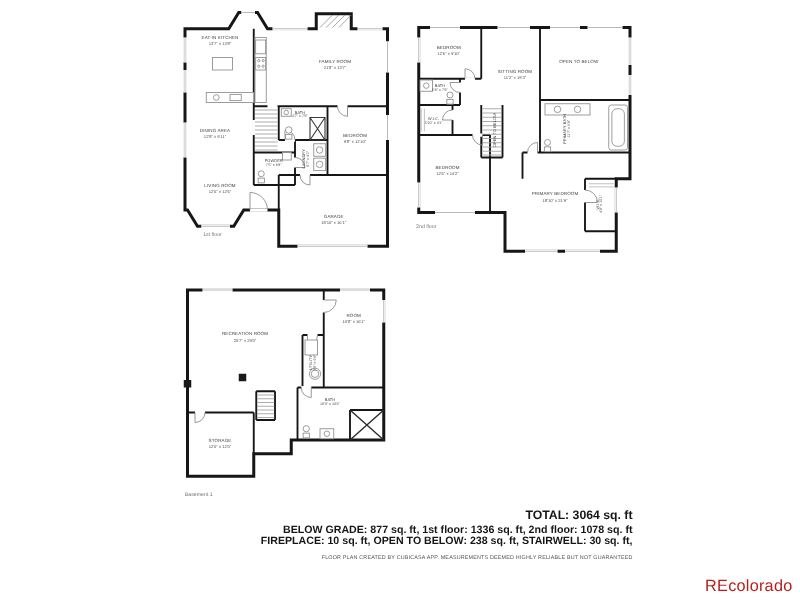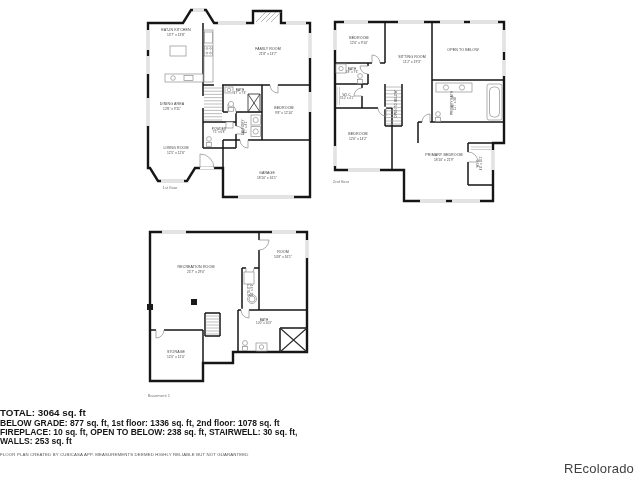--- a/index.html
+++ b/index.html
@@ -6,25 +6,25 @@
   html,body{width:640px;height:480px}
   body{position:relative;background:#fff;overflow:hidden;font-family:"Liberation Sans",sans-serif}
   svg.plan{position:absolute;left:0;top:0}
   .rlabel{position:absolute;transform:translate(-50%,-50%);text-align:center;color:#3d3d3d;line-height:1.35;white-space:nowrap}
   .rlabel .rname{font-size:3.6px;font-weight:500;letter-spacing:.1px}
   .rlabel .rdims{font-size:3.3px;color:#4a4a4a}
   .rlabel.small .rname{font-size:3.1px}
   .rlabel.small .rdims{font-size:2.9px}
   .rlabel.vert{transform:translate(-50%,-50%) rotate(-90deg)}
   .flabel{position:absolute;transform:translate(-50%,-50%);font-size:4.2px;color:#787878;white-space:nowrap}
-  .summary{position:absolute;left:0;top:407px;width:506px;text-align:left;color:#161616}
+  .summary{position:absolute;left:0;top:407px;width:506px;text-align:right;color:#161616}
   .summary .total{font-size:9.8px;font-weight:700;margin-bottom:1px}
   .summary .sline{font-size:8.5px;font-weight:700;line-height:9px}
   .summary .disclaimer{font-size:4.3px;font-weight:400;color:#545454;margin-top:6px;letter-spacing:.15px}
-  .watermark{position:absolute;right:6px;top:461px;font-size:13px;color:#404040;letter-spacing:.2px}
+  .watermark{position:absolute;right:6px;top:461px;font-size:13px;color:#b91c1c;letter-spacing:.2px}
 </style>
 </head>
 <body>
 
 <svg class="plan" width="640" height="480" viewBox="0 0 640 480">
 
   <g>
     <path fill="#ffffff" stroke="#161616" stroke-width="2.4" stroke-linejoin="miter" d="M148,23 H183 L191,10 H206 L214,23 H253 V11 H281 V23 H310 V197 H223 V168 H195 L187,181 H158 L150,168 H148 Z"></path>
     <path stroke="#8a8a8a" stroke-width="0.6" fill="none" d="M256,22 L266,12 M261,22 L271,12 M266,22 L276,12 M271,22 L281,12"></path>
     <path stroke="#161616" stroke-width="1.5" fill="none" d="M203,23 V148 M203,85 H310 M223,85 V112 M223,112 H262 M236,112 V148 M203,122 H236 M203,148 H236 M262,85 V140 M223,140 H310 M223,140 V168"></path>
@@ -226,17 +226,16 @@
 <div class="rlabel" style="left:176px;top:355px">
   <div class="rname">STORAGE</div>
   <div class="rdims">12'0" x 12'0"</div>
 </div>
 <div class="flabel" style="left:159px;top:395px">Basement 1</div>
 
 <div class="summary">
   <div class="total">TOTAL: 3064 sq. ft</div>
   <div class="sline">BELOW GRADE: 877 sq. ft, 1st floor: 1336 sq. ft, 2nd floor: 1078 sq. ft</div>
   <div class="sline">FIREPLACE: 10 sq. ft, OPEN TO BELOW: 238 sq. ft, STAIRWELL: 30 sq. ft,</div>
-  <div class="sline">WALLS: 253 sq. ft</div>
   <div class="disclaimer">FLOOR PLAN CREATED BY CUBICASA APP. MEASUREMENTS DEEMED HIGHLY RELIABLE BUT NOT GUARANTEED</div>
 </div>
 
 <div class="watermark">REcolorado</div>
 
 </body></html>

